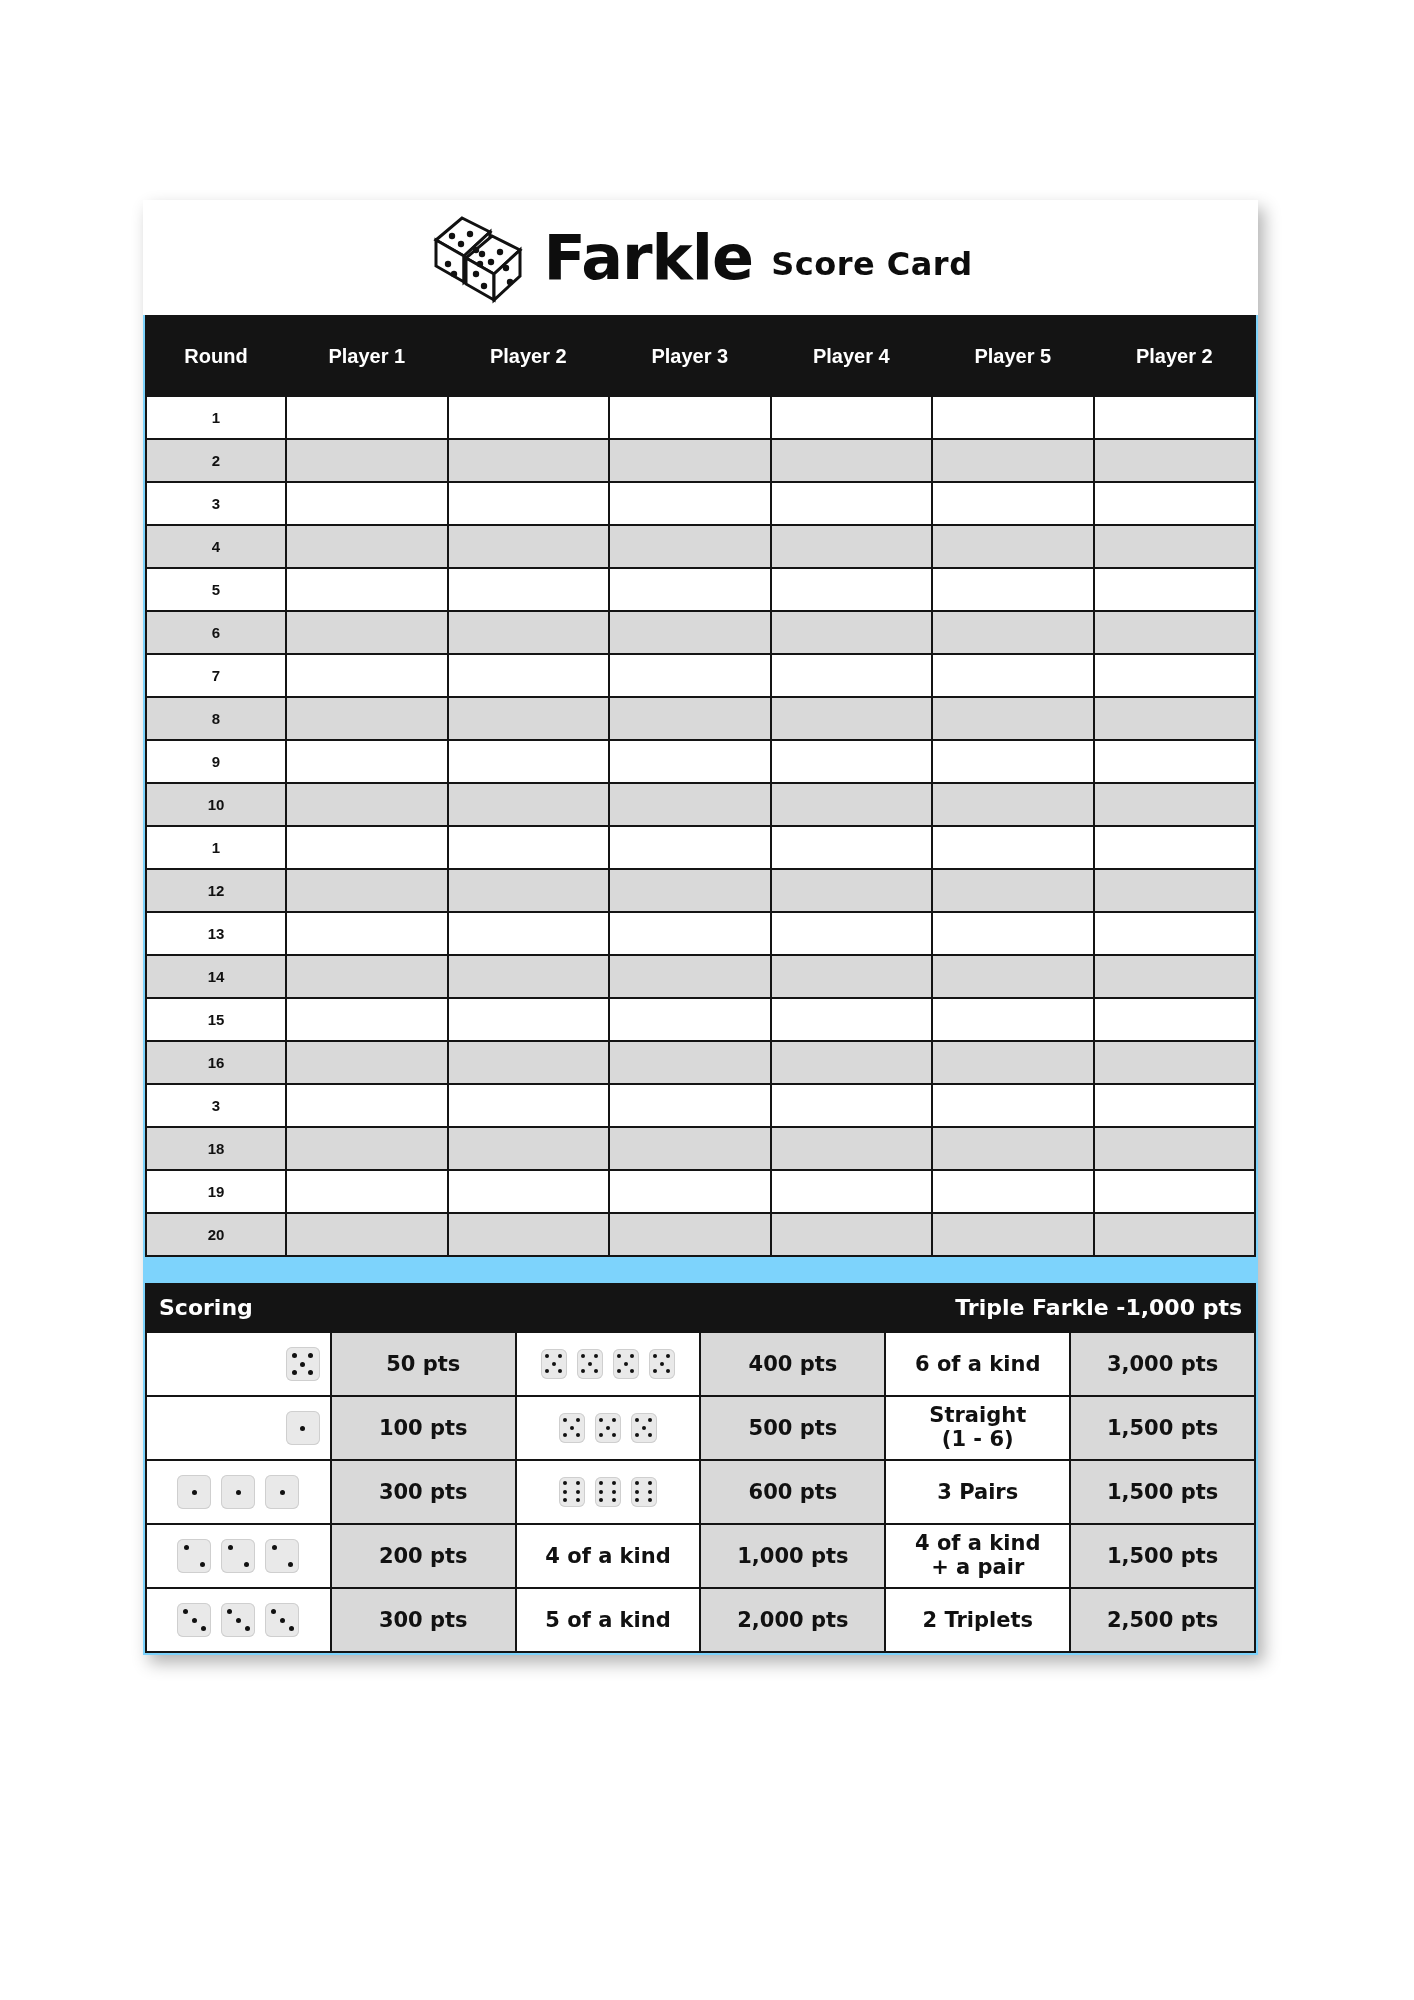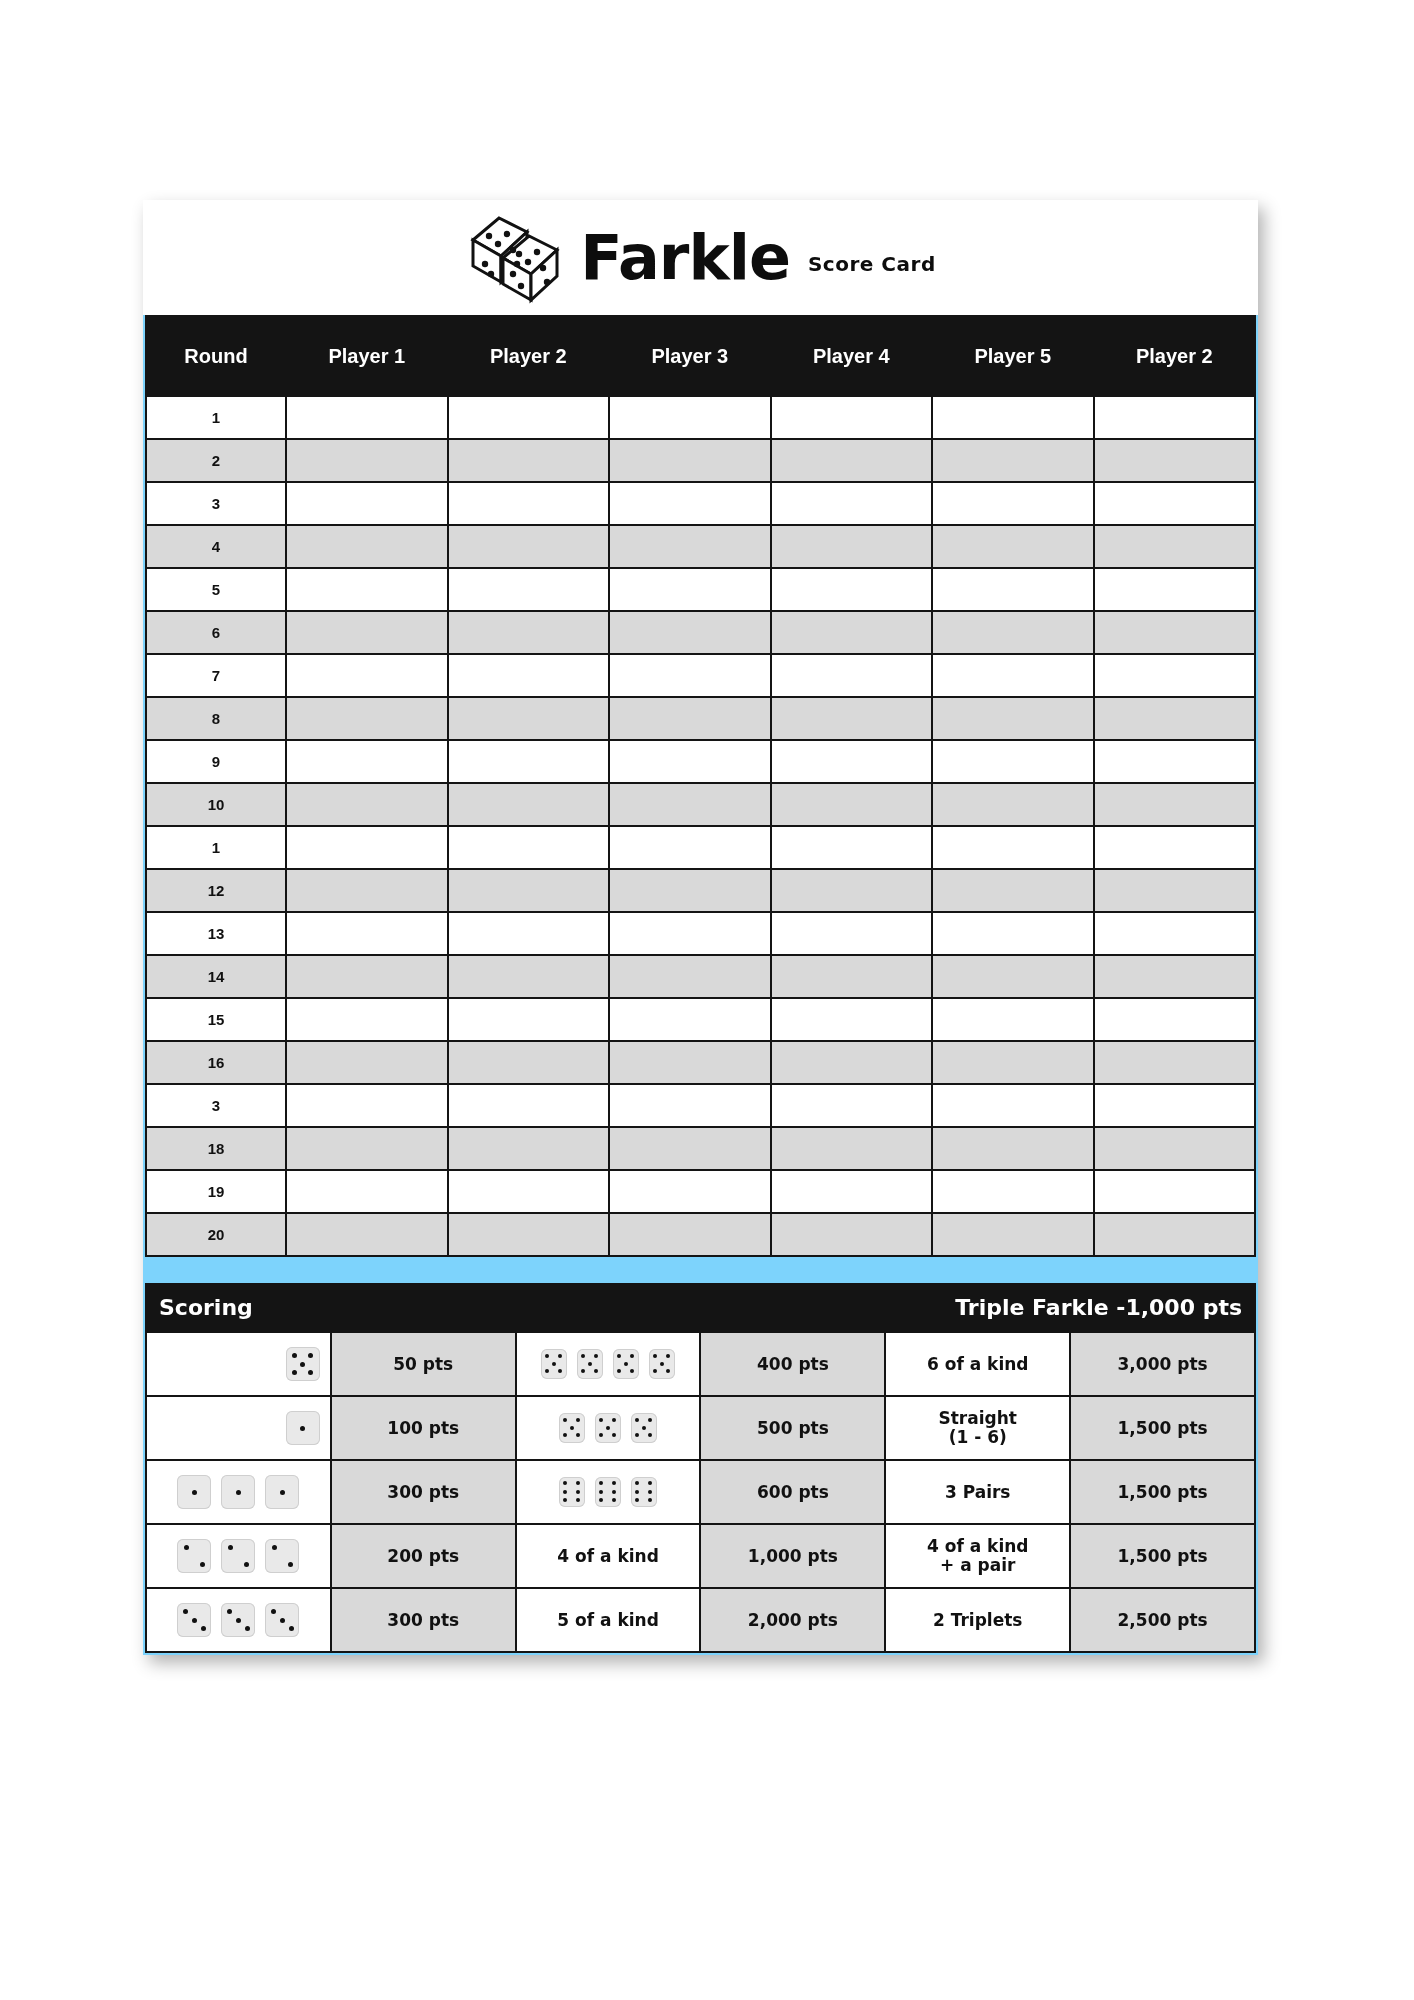--- a/index.html
+++ b/index.html
@@ -39,21 +39,21 @@
     font-family: "DejaVu Sans", sans-serif;
     font-weight: bold;
     font-size: 62px;
     letter-spacing: -1px;
     color: #0d0d0d;
     line-height: 1;
   }
   .title-sub {
     font-family: "DejaVu Sans", sans-serif;
     font-weight: bold;
-    font-size: 20px;
+    font-size: 32px;
     color: #0d0d0d;
     letter-spacing: 0.5px;
     align-self: center;
     margin-top: 12px;
     margin-left: 8px;
   }
   
   .score-wrap { padding: 0 2px 2px 2px; }
   table.score {
     border-collapse: collapse;
@@ -103,21 +103,21 @@
     width: 1111px;
     table-layout: fixed;
   }
   table.scoring-tbl td {
     border: 2px solid #141414;
     height: 58px;
     text-align: center;
     vertical-align: middle;
     font-family: "DejaVu Sans", sans-serif;
     font-weight: bold;
-    font-size: 17px;
+    font-size: 21px;
     color: #111111;
     background: #ffffff;
     padding: 2px 4px;
   }
   table.scoring-tbl td.shade { background: #d9d9d9; }
   td.dice-cell { padding: 4px 6px; }
   .dice-row { display: flex; align-items: center; justify-content: center; gap: 10px; }
   .dice-row.right { justify-content: flex-end; padding-right: 6px; }
   .die {
     width: 34px; height: 34px;

